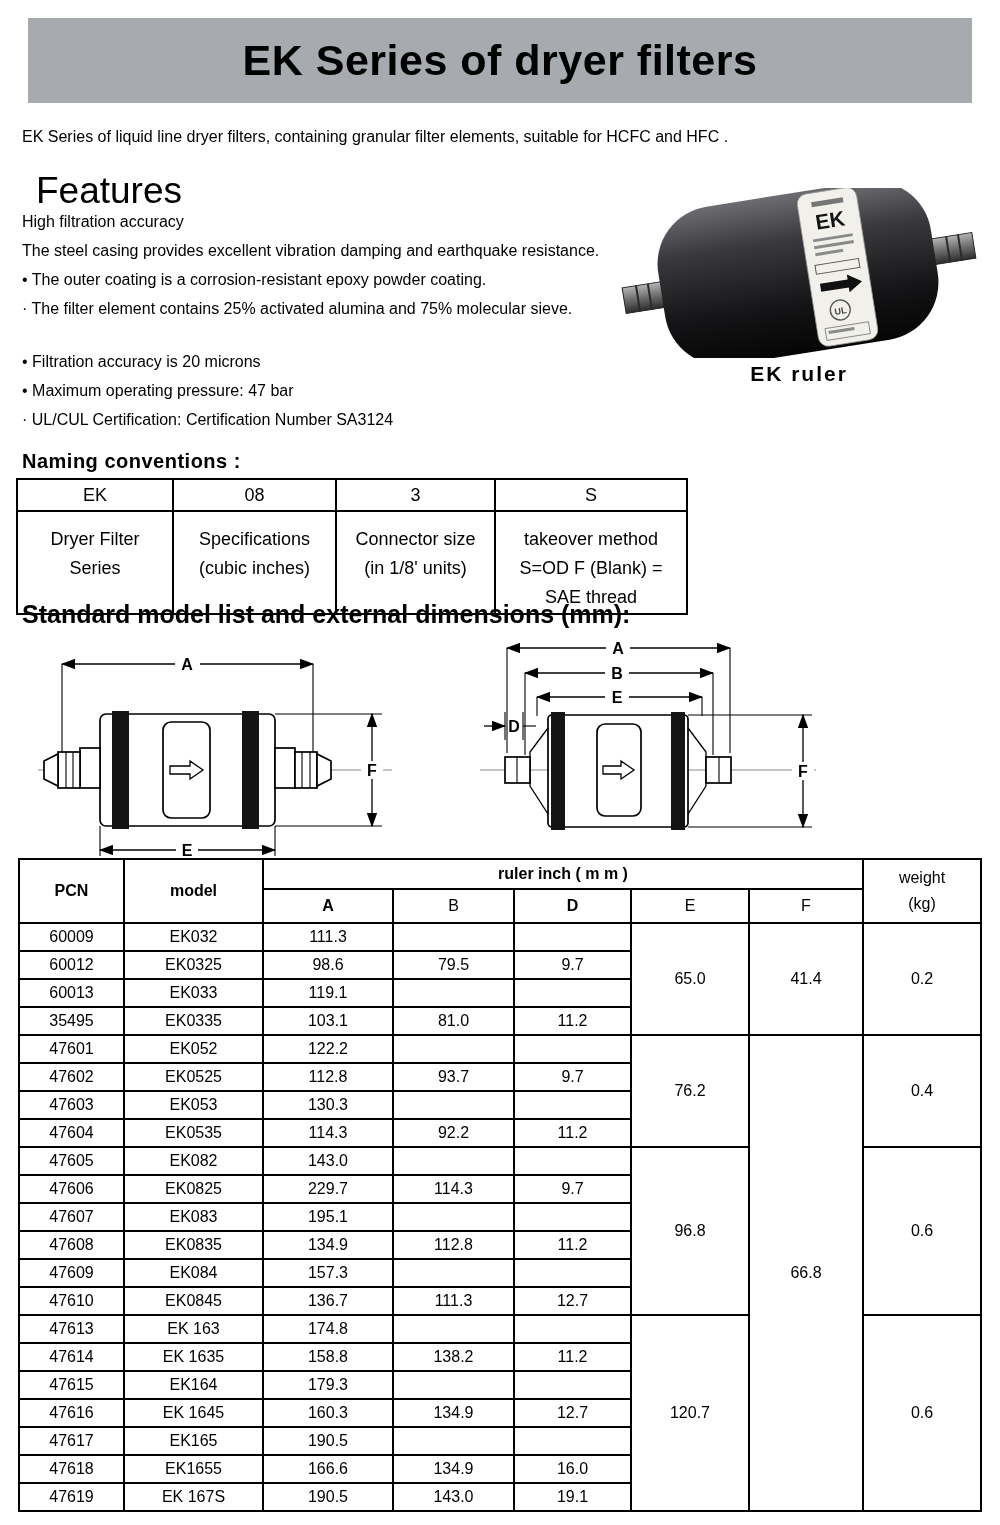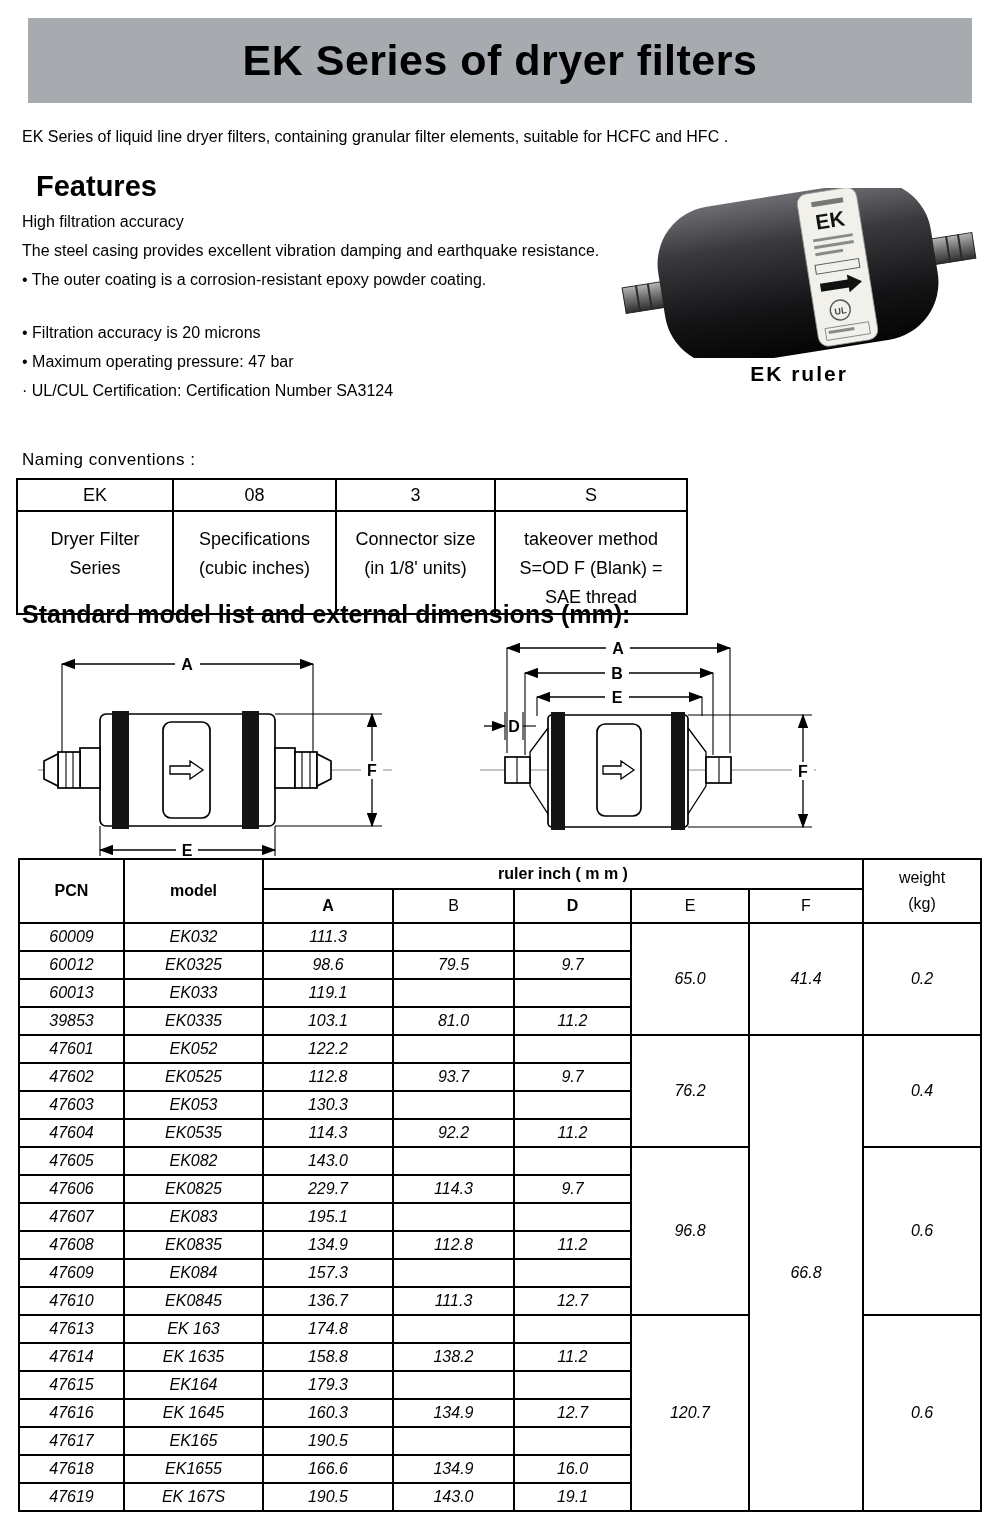--- a/index.html
+++ b/index.html
@@ -8,32 +8,32 @@
 
   
   .banner{position:absolute;left:28px;top:18px;width:944px;height:85px;
           display:flex;align-items:center;justify-content:center;}
   .banner h1{margin:0;font-size:43px;font-weight:bold;letter-spacing:0.5px;}
 
   
   .intro{position:absolute;left:22px;top:128px;width:940px;font-size:16px;}
 
   
-  .features-heading{position:absolute;left:36px;top:170px;font-size:29px;font-weight:bold;}
+  .features-heading{position:absolute;left:36px;top:170px;font-size:37px;font-weight:normal;}
   .features-list{position:absolute;left:22px;top:212px;width:600px;font-size:16px;}
   .features-list .fline{line-height:19px;margin-bottom:10px;}
   .features-list .fline.gap{margin-top:34px;}
 
   
   .photo{position:absolute;left:610px;top:188px;width:378px;}
   .photo svg{display:block;}
   .photo-caption{margin-top:4px;text-align:center;font-size:21px;font-weight:bold;letter-spacing:2px;}
 
   
-  .naming-heading{position:absolute;left:22px;top:450px;font-size:17px;font-weight:normal;letter-spacing:0.5px;}
+  .naming-heading{position:absolute;left:22px;top:450px;font-size:20px;font-weight:bold;letter-spacing:0.5px;}
   table.naming{position:absolute;left:16px;top:478px;border-collapse:collapse;table-layout:fixed;}
   table.naming td{border:2.5px solid #000;text-align:center;font-size:18px;padding:0 4px;}
   table.naming tr.codes td{height:30px;}
   table.naming tr.descs td{height:88px;vertical-align:top;padding-top:13px;line-height:29px;white-space:pre-line;}
 
   
   .standard-heading{position:absolute;left:22px;top:600px;font-size:25px;font-weight:bold;}
 
   
   .drawing{position:absolute;}
@@ -43,41 +43,42 @@
   .body-ln{stroke:#000;stroke-width:1.7;fill:#fff;}
   .cl{stroke:#8a8a8a;stroke-width:1;fill:none;}
   .band{fill:#141414;}
   .lblbg{fill:#fff;}
 
   
   table.model{position:absolute;left:18px;top:858px;border-collapse:collapse;table-layout:fixed;width:962px;}
   table.model th,table.model td{border:2px solid #000;text-align:center;padding:0;font-size:16px;overflow:hidden;}
   table.model thead tr.r1 th{height:28px;}
   table.model thead tr.r2 th{height:32px;}
-  table.model tbody tr{height:28px;font-style:italic;}
+  table.model tbody tr{height:28px;}
   th.hb{font-weight:bold;}
   th.hn{font-weight:normal;}
   th.weight-h{font-weight:normal;white-space:pre-line;line-height:26px;}
 </style>
 </head>
 <body>
 
 <div id="page">
 
   <div class="banner" style="background:#a7aaae;">
     <h1>EK Series of dryer filters</h1>
   </div>
 
   <div class="intro">EK Series of liquid line dryer filters, containing granular filter elements, suitable for HCFC and HFC .</div>
 
   <div class="features-heading">Features</div>
   <div class="features-list">
     <div class="fline">High filtration accuracy</div>
     <div class="fline">The steel casing provides excellent vibration damping and earthquake resistance.</div>
     <div class="fline">• The outer coating is a corrosion-resistant epoxy powder coating.</div>
+    <div class="fline">· The filter element contains 25% activated alumina and 75% molecular sieve.</div>
     <div class="fline gap">• Filtration accuracy is 20 microns</div>
     <div class="fline">• Maximum operating pressure: 47 bar</div>
     <div class="fline">· UL/CUL Certification: Certification Number SA3124</div>
   </div>
 
   <div class="photo">
     <svg width="378" height="170" viewBox="0 0 378 170">
       <defs>
         <linearGradient id="gcyl" x1="0" y1="0" x2="0" y2="1">
           <stop offset="0" stop-color="#6d6d71"></stop>
@@ -293,21 +294,21 @@
           <td>9.7</td>
         </tr>
         <tr>
           <td>60013</td>
           <td>EK033</td>
           <td>119.1</td>
           <td></td>
           <td></td>
         </tr>
         <tr>
-          <td>39853</td>
+          <td>35495</td>
           <td>EK0335</td>
           <td>103.1</td>
           <td>81.0</td>
           <td>11.2</td>
         </tr>
         <tr>
           <td>47601</td>
           <td>EK052</td>
           <td>122.2</td>
           <td></td>

